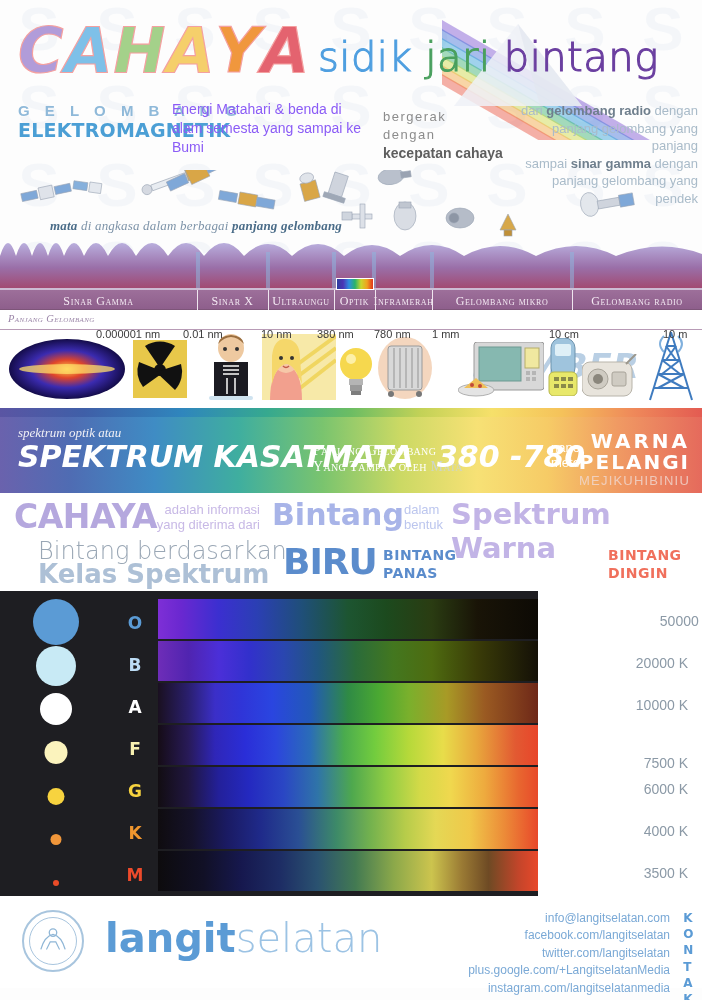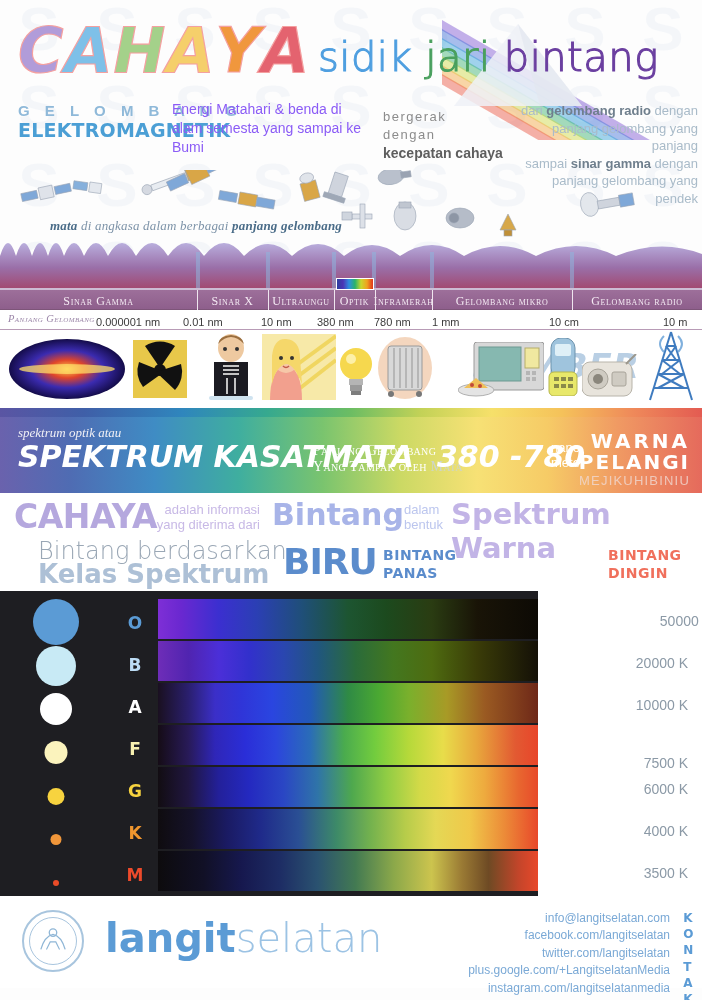--- a/index.html
+++ b/index.html
@@ -94,21 +94,21 @@
   .bandbar .divider{ position:absolute; top:0; width:1px; height:22px; background:#efe6ef; }
   .optic-chip{
     position:absolute; top:-12px; left:336px; width:38px; height:12px; z-index:6;
     background:linear-gradient(90deg,#2b3f9e,#4b34b5,#2f8de0,#29b36a,#c9d62c,#f0a21e,#e0341e);
     border:1px solid #fff;
   }
 
   
   .scale{ position:relative; z-index:5; height:20px; width:702px;
           border-bottom:1px solid #b89bb6; background:#fff; }
-  .scale .lbl{ position:absolute; top:6px; font-size:11px; color:#3b3b3b;
+  .scale .lbl{ position:absolute; top:18px; font-size:11px; color:#3b3b3b;
                font-family:"Liberation Sans",sans-serif;text-align:right; }
   .scale .cap{ position:absolute; left:8px; top:3px; font-size:10.5px; color:#9b86a8;
                font-family:"Liberation Serif",serif; font-style:italic;
                font-variant:small-caps; letter-spacing:.4px; }
 
   
   .sources{ position:relative; z-index:3; height:78px; width:702px; background:#fff; }
   .sumber-word{
     position:absolute; right:62px; top:16px; font-family:"DejaVu Sans",sans-serif;
     font-weight:bold; font-style:italic; font-size:34px; color:#b9cfe4; letter-spacing:1px;

